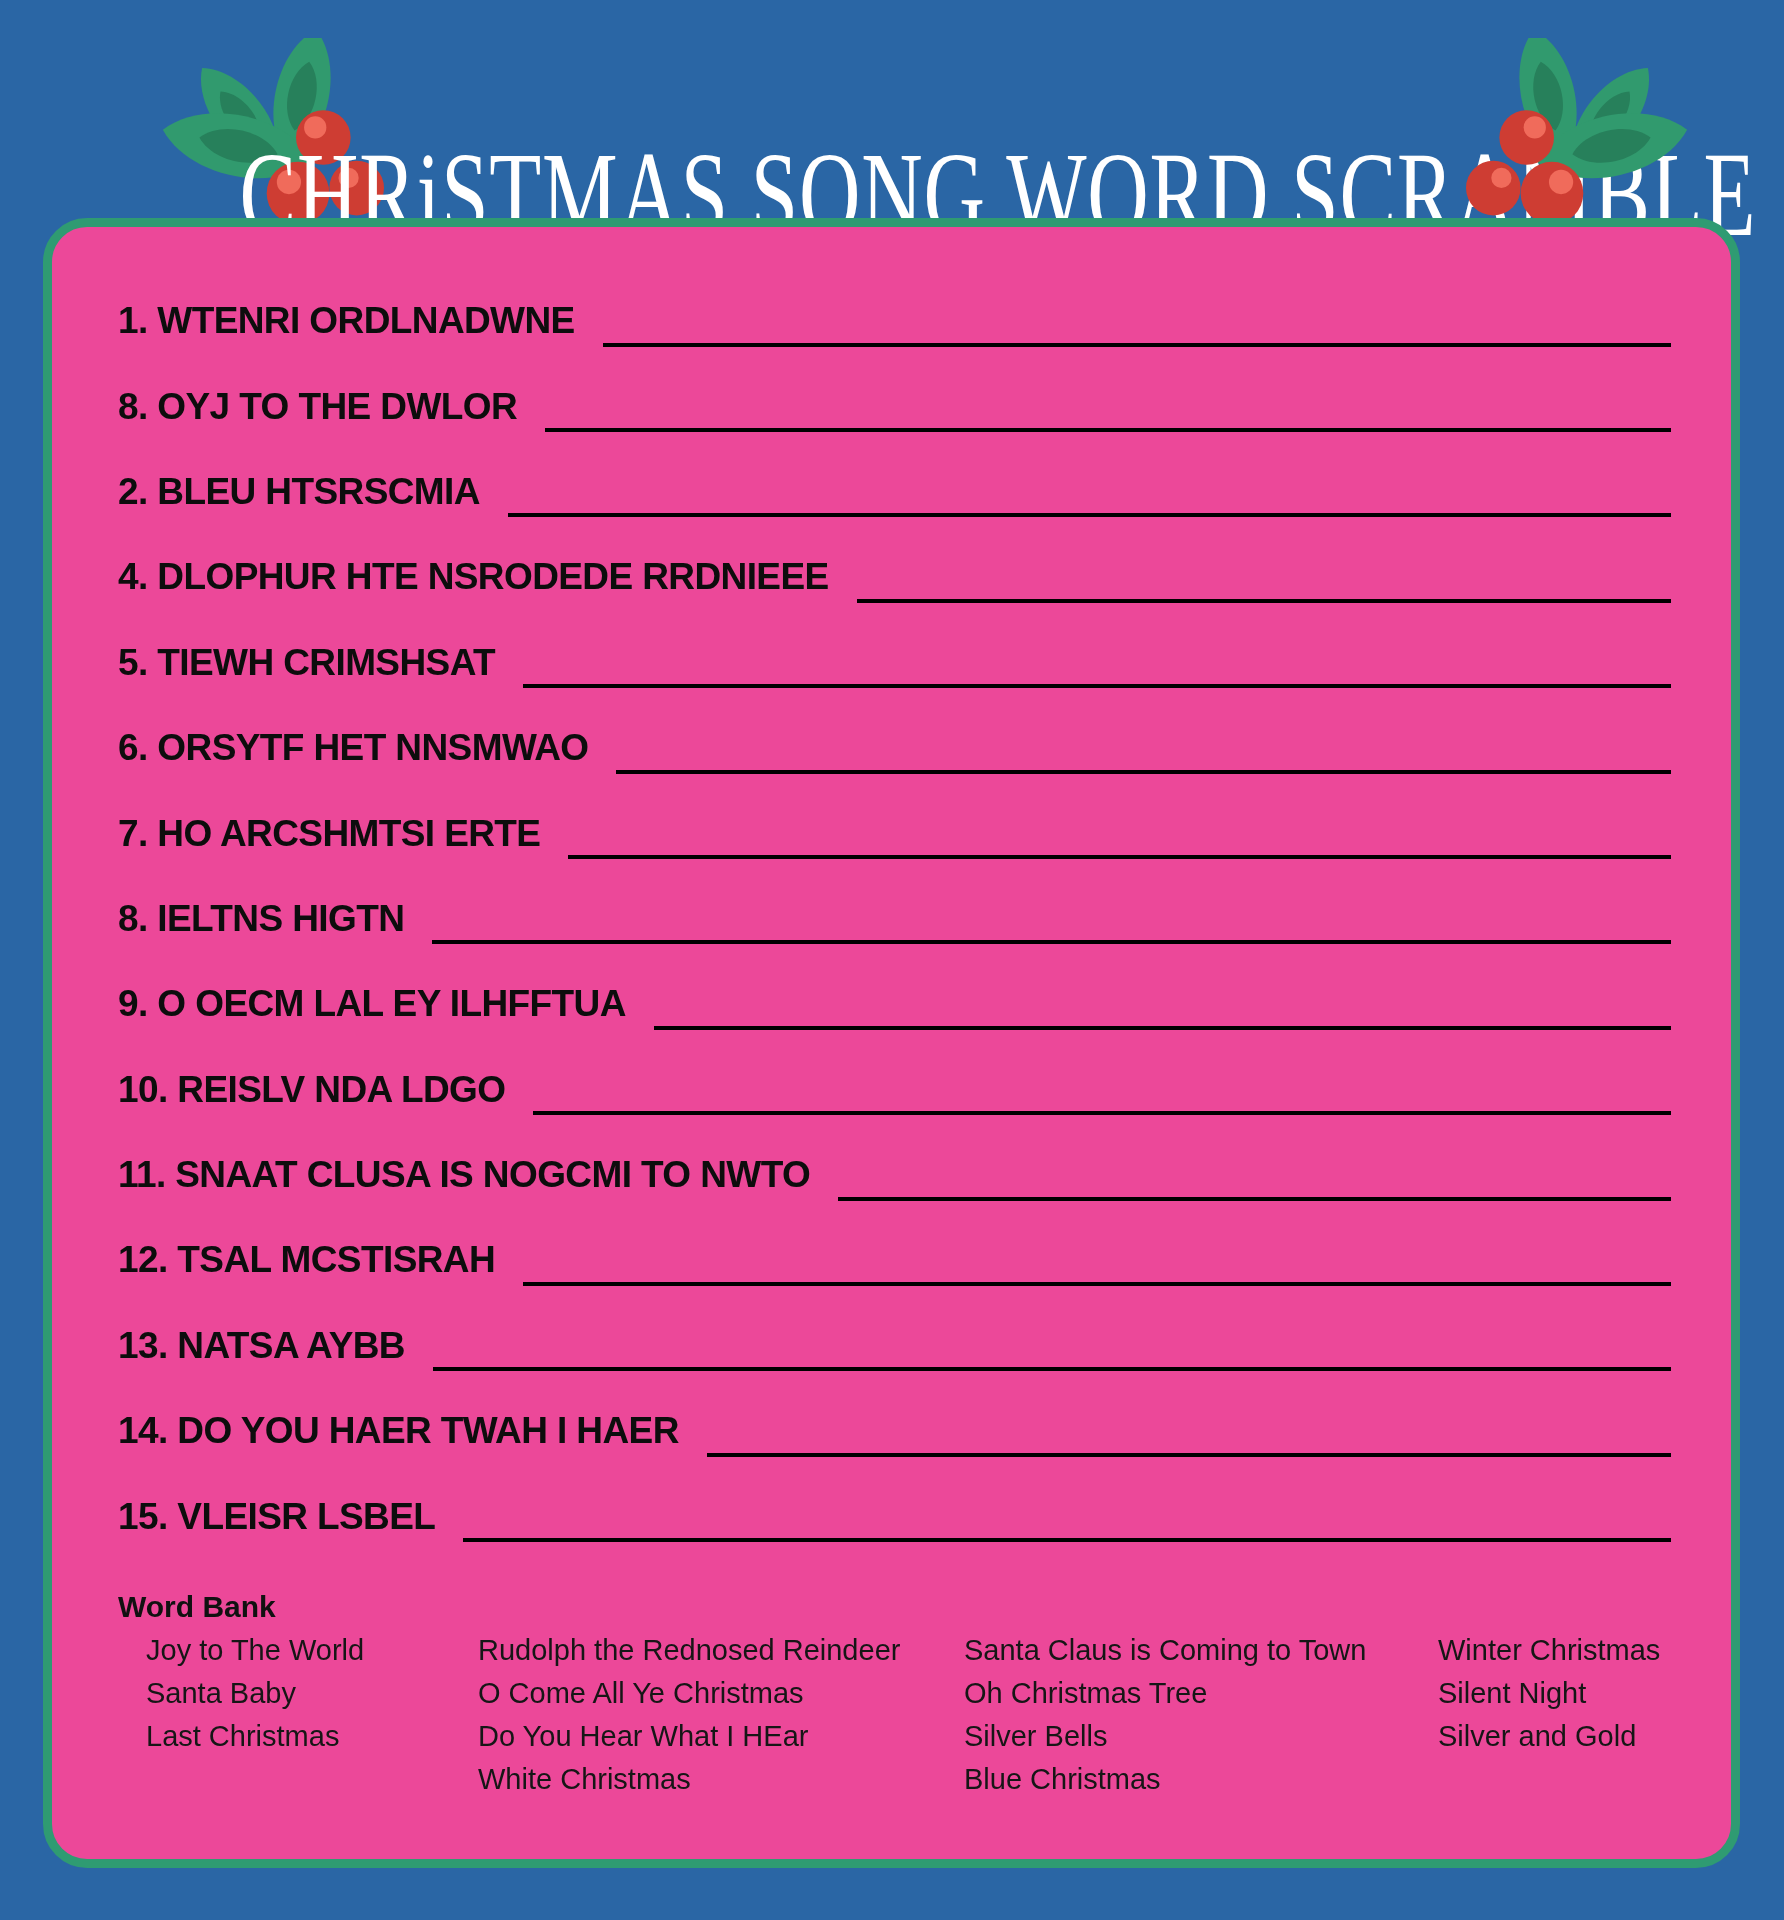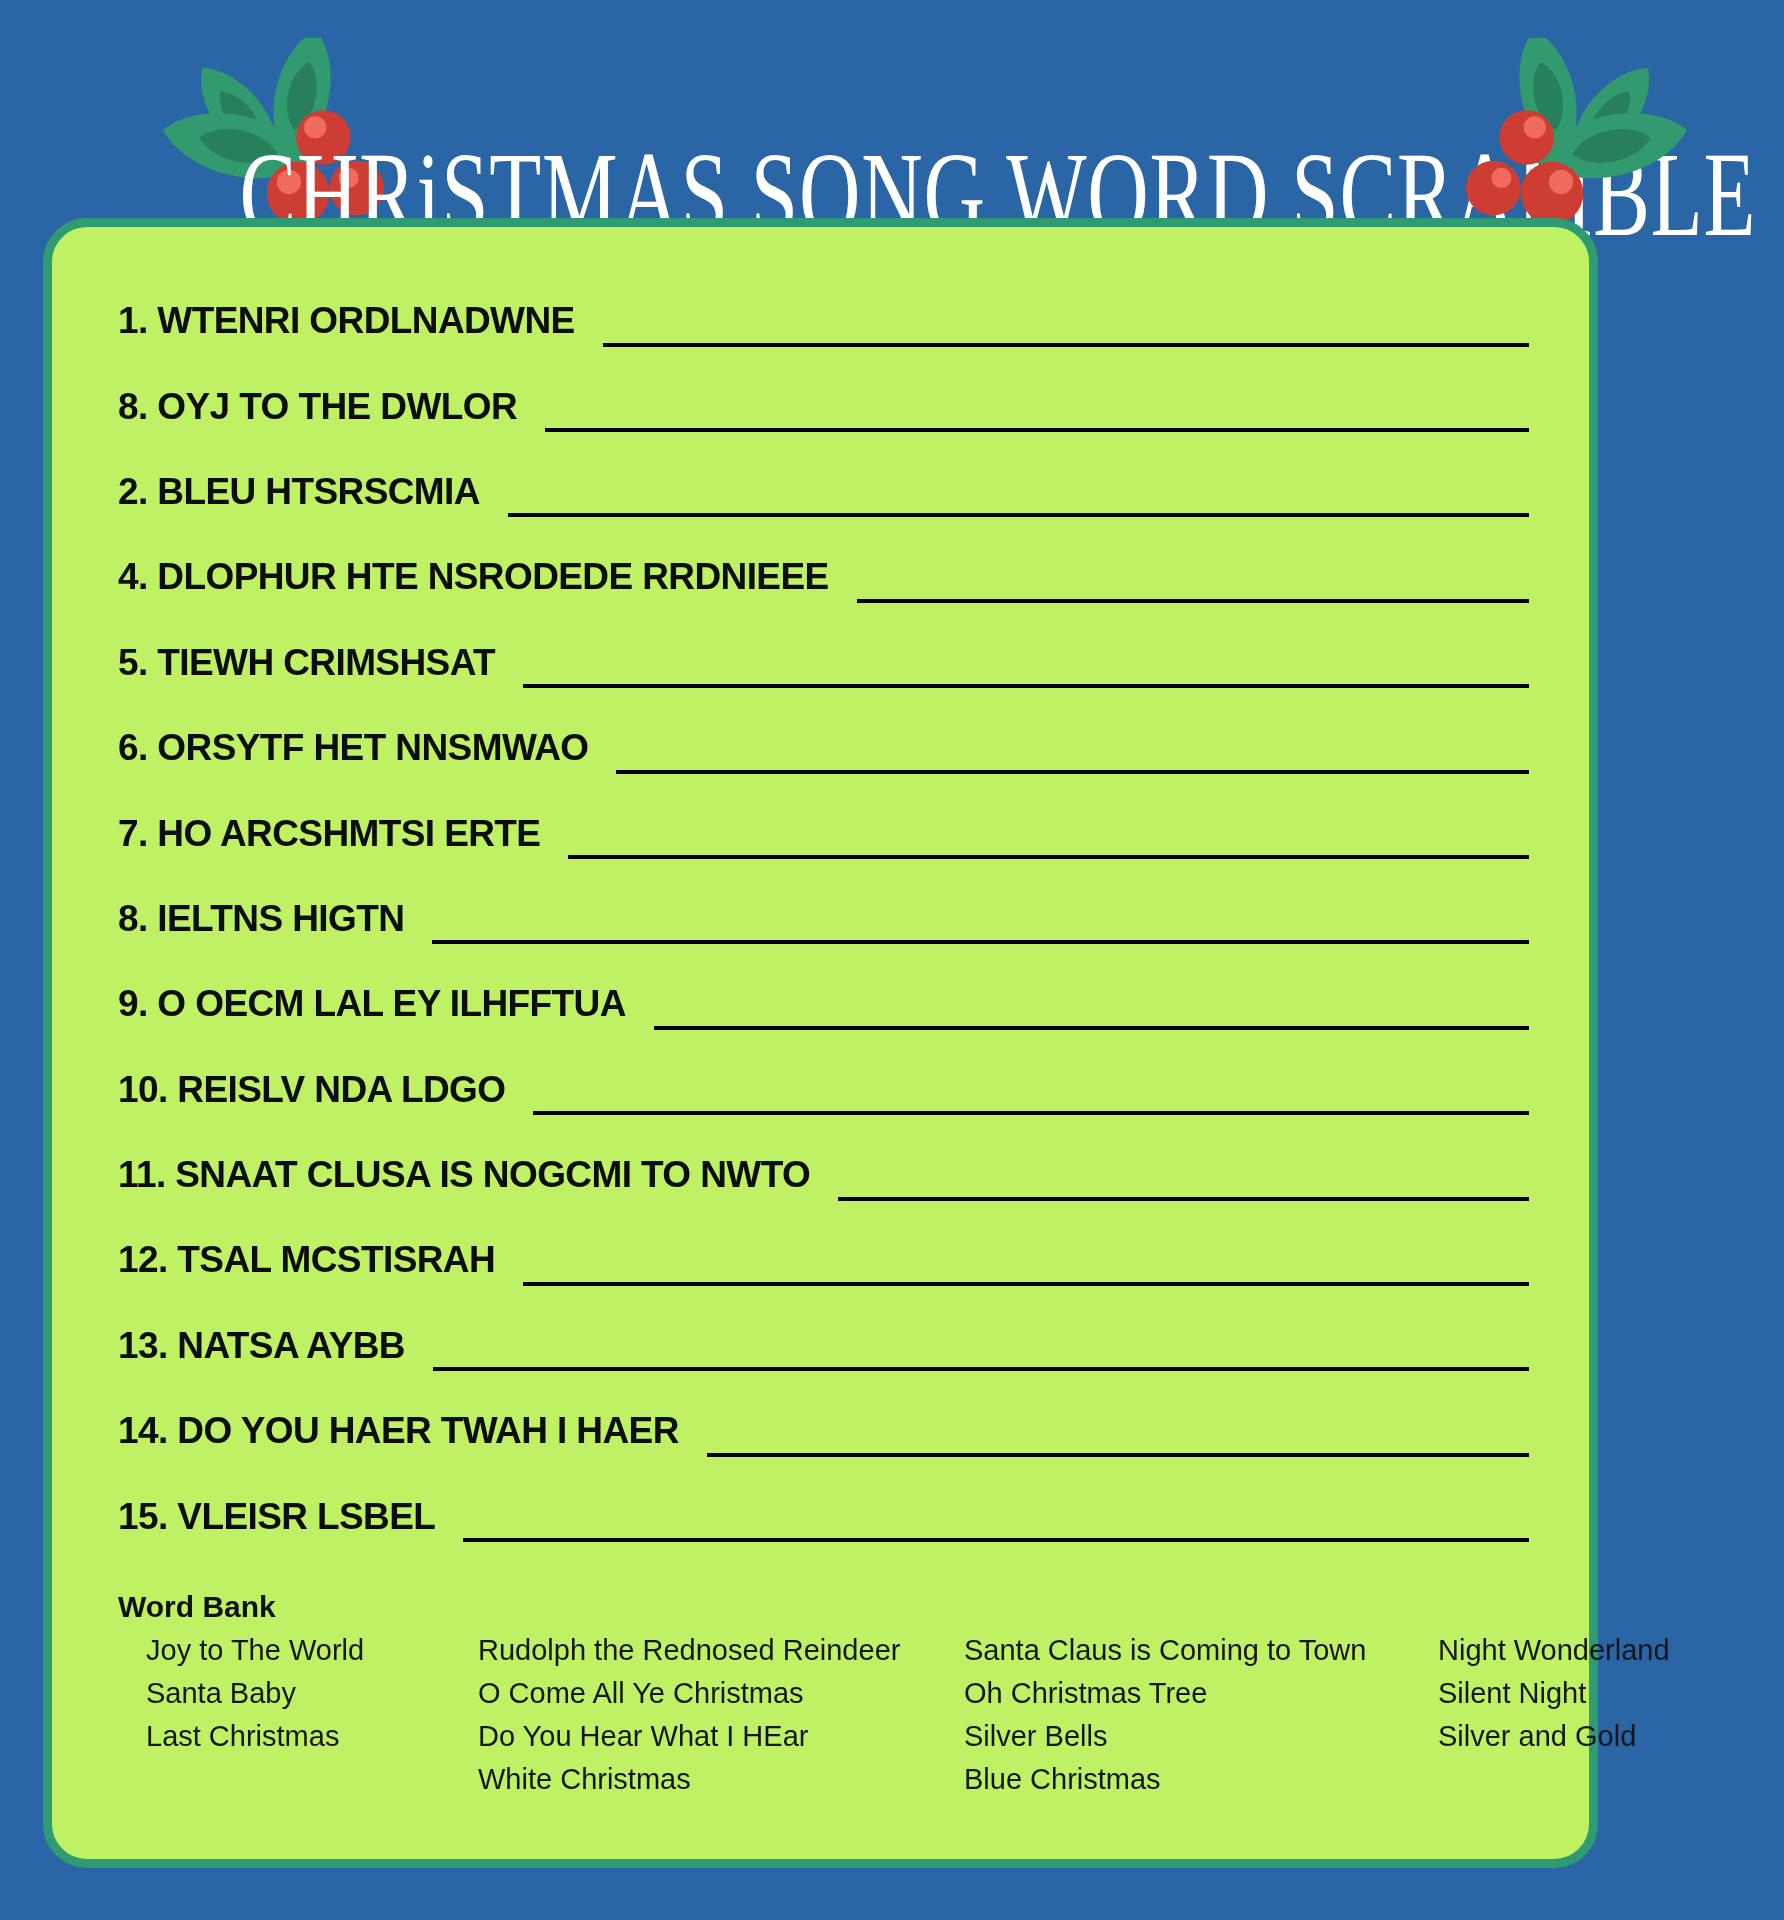--- a/index.html
+++ b/index.html
@@ -22,22 +22,22 @@
     transform:scaleX(0.76) scaleY(1.08);
     transform-origin:center center;
   }
   .holly{position:absolute;top:38px;width:268px;height:198px;}
   .holly.left{left:116px;}
   .holly.right{right:50px;transform:scaleX(-1);}
 
   
   .card{
     position:absolute;left:43px;top:218px;
-    width:1555px;height:1650px;box-sizing:border-box;
-    background:#bef264;
+    width:1697px;height:1650px;box-sizing:border-box;
+    background:#ec4899;
     border:9px solid #2F9B72;border-radius:44px;
     padding:0 60px 0 66px;
   }
 
   
   .items{list-style:none;margin:51px 0 0 0;padding:0;}
   .row{
     height:85.4px;display:flex;align-items:center;
     font-weight:700;font-size:37px;line-height:1;
     letter-spacing:-0.6px;color:#0D0D0D;white-space:nowrap;
@@ -190,21 +190,21 @@
             <p class="wb-item">Do You Hear What I HEar</p>
             <p class="wb-item">White Christmas</p>
           </div>
           <div class="wb-col">
             <p class="wb-item">Santa Claus is Coming to Town</p>
             <p class="wb-item">Oh Christmas Tree</p>
             <p class="wb-item">Silver Bells</p>
             <p class="wb-item">Blue Christmas</p>
           </div>
           <div class="wb-col">
-            <p class="wb-item">Night Wonderland</p>
+            <p class="wb-item">Winter Christmas</p>
             <p class="wb-item">Silent Night</p>
             <p class="wb-item">Silver and Gold</p>
           </div>
         </div>
     </section>
 
   </main>
 </div>
 
 </body></html>

